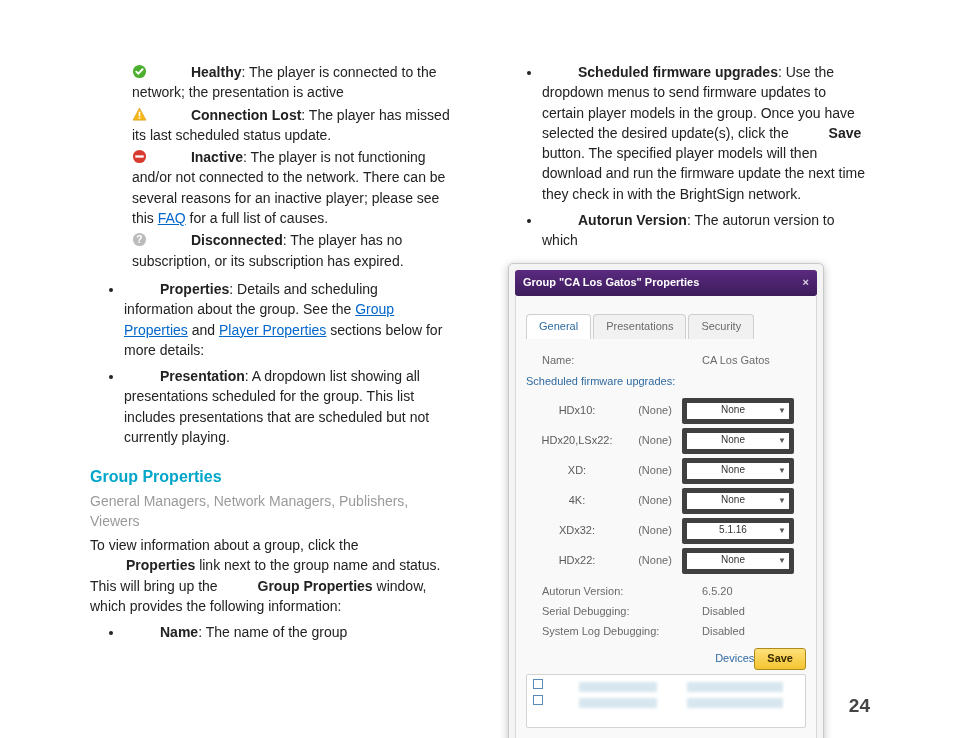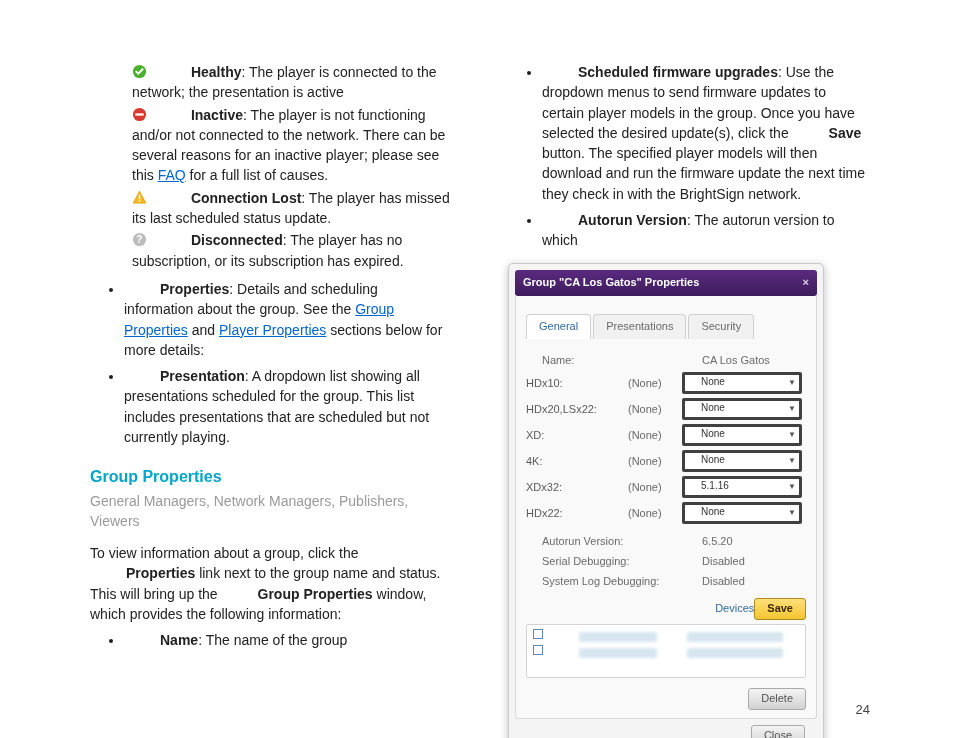--- a/index.html
+++ b/index.html
@@ -56,21 +56,21 @@
   }
 
   h3.section {
     color: #00a6c9;
     font-size: 16px;
     font-weight: 700;
     margin: 18px 0 2px 0;
   }
   .roles {
     color: #9a9a9a;
-    margin-bottom: 12px;
+    margin-bottom: 4px;
   }
 
   
   .dialog-wrap {
     margin-top: 12px;
     width: 302px;
     border: 1px solid #c9c9c9;
     border-radius: 5px;
     background: #f4f4f4;
     padding: 6px;
@@ -120,30 +120,31 @@
   .tab.active {
     background:#fff;
     color:#2f6aa0;
   }
   .row {
     display:flex;
     align-items:center;
     padding:2px 0;
     font-size:11px;
     color:#5a5a5a;
+    text-align:center;
   }
   .row .lbl { flex: 0 0 102px; }
   .row .val { flex: 0 0 54px; color:#6a6a6a; }
   .sel {
     flex: 0 0 84px;
     height:16px;
-    border:3px solid #404040;
+    border:5px solid #404040;
     background:#fff;
     font-size:10px;
-    padding:0 14px 0 16px;
+    padding:0 14px 0 4px;
     line-height:14px;
     position:relative;
     border-radius:2px;
     color:#333;
   }
   .sel:after {
     content:"▼";
     position:absolute;
     right:3px;
     top:1px;
@@ -202,59 +203,60 @@
     margin:3px 0;
   }
   .sq { width:8px;height:8px;border:1px solid #5a8ab5;display:inline-block;margin-right:6px;vertical-align:1px;}
   .dlg-footer {
     display:flex; justify-content:flex-end; gap:6px; margin-top:10px;
   }
   .page-num {
     position:absolute;
     bottom:18px;
     right:84px;
-    font-size:13px;
+    font-size:19px;
     color:#444;
+    font-weight:bold;
   }
 </style>
 </head>
 <body>
 
 <div class="page">
   <div class="col col-left">
 
     <div class="indent status-line">
       <span class="status-icon icon-healthy">
         <svg viewBox="0 0 16 16">
             <circle cx="8" cy="8" r="7" fill="#4caf2f"></circle>
             <path d="M4.5 8.2 l2.2 2.2 4.6-4.8" stroke="#fff" stroke-width="2" fill="none" stroke-linecap="round"></path>
           </svg>
       </span>
       <span class="bold">Healthy</span><span>: The player is connected to the network; the presentation is active</span>
-    </div>
-
-    <div class="indent status-line">
-      <span class="status-icon icon-inactive">
-        <svg viewBox="0 0 16 16">
-            <circle cx="8" cy="8" r="7" fill="#d83a2f"></circle>
-            <rect x="3.5" y="6.8" width="9" height="2.4" fill="#fff"></rect>
-          </svg>
-      </span>
-      <span class="bold">Inactive</span><span>: The player is not functioning and/or not connected to the network. There can be several reasons for an inactive player; please see this </span><span class="link">FAQ</span><span> for a full list of causes.</span>
     </div>
 
     <div class="indent status-line">
       <span class="status-icon icon-warning">
         <svg viewBox="0 0 16 16">
             <polygon points="8,1 15,14 1,14" fill="#f6b718" stroke="#c98b00" stroke-width="0.5"></polygon>
             <rect x="7.2" y="5" width="1.6" height="5" fill="#fff"></rect>
             <rect x="7.2" y="11" width="1.6" height="1.6" fill="#fff"></rect>
           </svg>
       </span>
       <span class="bold">Connection Lost</span><span>: The player has missed its last scheduled status update.</span>
+    </div>
+
+    <div class="indent status-line">
+      <span class="status-icon icon-inactive">
+        <svg viewBox="0 0 16 16">
+            <circle cx="8" cy="8" r="7" fill="#d83a2f"></circle>
+            <rect x="3.5" y="6.8" width="9" height="2.4" fill="#fff"></rect>
+          </svg>
+      </span>
+      <span class="bold">Inactive</span><span>: The player is not functioning and/or not connected to the network. There can be several reasons for an inactive player; please see this </span><span class="link">FAQ</span><span> for a full list of causes.</span>
     </div>
 
     <div class="indent status-line">
       <span class="status-icon icon-disconnected">
         <svg viewBox="0 0 16 16">
             <circle cx="8" cy="8" r="7" fill="#bcbcbc"></circle>
             <text x="8" y="12" text-anchor="middle" font-size="11" font-weight="700" fill="#fff">?</text>
           </svg>
       </span>
       <span class="bold">Disconnected</span><span>: The player has no subscription, or its subscription has expired.</span>
@@ -302,20 +304,21 @@
           <div class="tab active">General</div>
           <div class="tab">Presentations</div>
           <div class="tab">Security</div>
         </div>
 
         <div class="plainrow">
           <span class="lbl">Name:</span>
           <span>CA Los Gatos</span>
         </div>
 
+        <div class="subhead">Scheduled firmware upgrades:</div>
 
         <div class="row">
           <span class="lbl">HDx10:</span>
           <span class="val">(None)</span>
           <span class="sel">None</span>
         </div>
         <div class="row">
           <span class="lbl">HDx20,LSx22:</span>
           <span class="val">(None)</span>
           <span class="sel">None</span>

